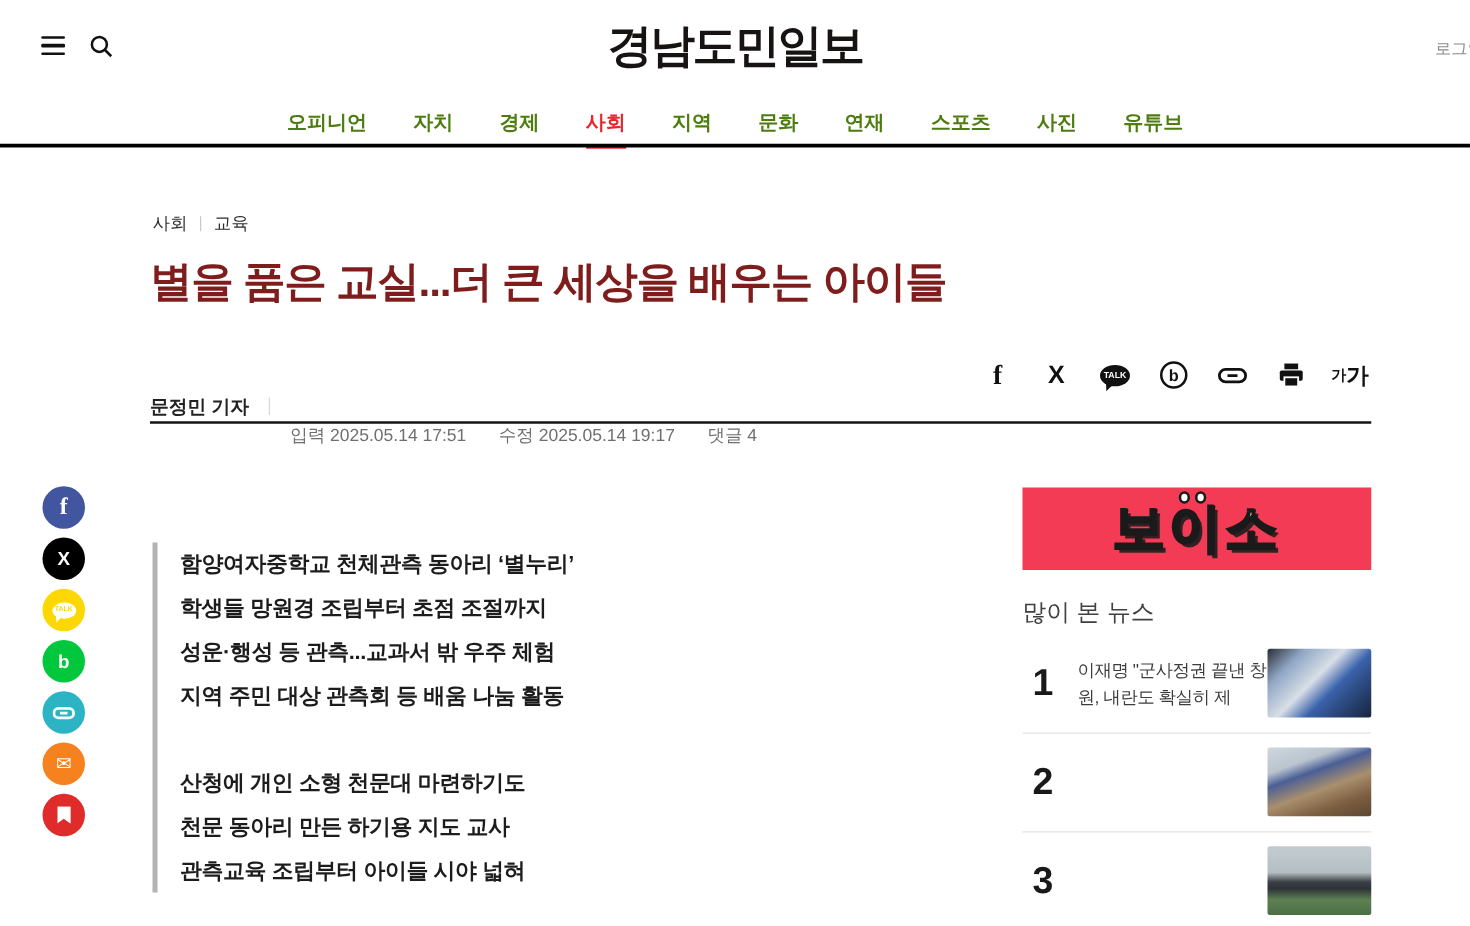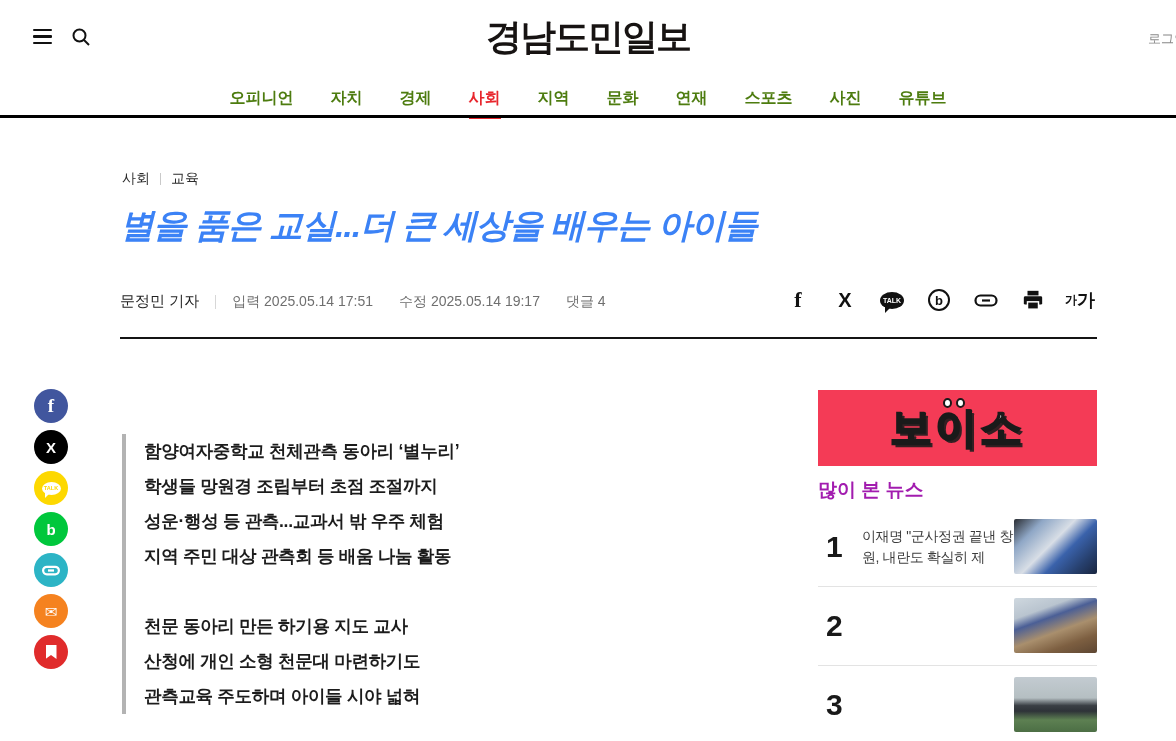--- a/index.html
+++ b/index.html
@@ -24,25 +24,25 @@
 
   
   .nav{left:0;right:0;top:88px;display:flex;justify-content:center;gap:37px;}
   .nav a{font-size:16px;font-weight:700;color:#4d7c0f;text-decoration:none;padding-bottom:8px;cursor:pointer;}
   .nav a.active{color:var(--accent-red);border-bottom:2px solid var(--accent-red);}
   .nav-rule{left:0;top:115px;width:1176px;height:3px;background:#000;}
 
   
   .breadcrumb{left:122px;top:170px;font-size:14px;color:#2b2b2b;display:flex;align-items:center;gap:10px;}
   .breadcrumb .sep{width:1px;height:12px;background:#c9c9c9;}
-  .title{left:120px;top:203px;font-size:34px;font-weight:800;letter-spacing:-1px;color:#3b82f6;font-style:italic;}
+  .title{left:120px;top:203px;font-size:34px;font-weight:800;letter-spacing:-1px;color:#7f1d1d;}
   .byline{left:120px;top:292px;display:flex;align-items:center;font-size:14px;color:var(--text-gray);}
-  .byline .reporter{font-size:15px;font-weight:400;color:#222;text-align:right;}
+  .byline .reporter{font-size:15px;font-weight:700;color:#222;text-align:right;}
   .byline .vsep{width:1px;height:14px;background:#d7d7d7;margin:0 16px;}
-  .byline .meta{margin-right:26px;}
+  .byline .meta{margin-right:26px;margin-top:48px;}
   .share-row{top:288px;right:84px;display:flex;align-items:center;gap:23px;}
   .share-row .sicon{width:24px;height:24px;display:flex;align-items:center;justify-content:center;cursor:pointer;color:#111;}
   .fb-f{font-size:22px;font-weight:800;font-family:"Liberation Serif",serif;}
   .x-logo{font-size:20px;font-weight:600;}
   .talk-bubble{position:relative;width:24px;height:17px;background:#111;border-radius:50%;display:flex;align-items:center;justify-content:center;}
   .talk-bubble:after{content:"";position:absolute;left:5px;bottom:-4px;border:4px solid transparent;border-top-color:#111;border-left-color:#111;}
   .talk-bubble i{font-style:normal;color:#fff;font-size:7px;font-weight:800;letter-spacing:0;}
   .band-b{width:22px;height:22px;border:2px solid #111;border-radius:50%;display:flex;align-items:center;justify-content:center;font-size:13px;font-weight:800;}
   .gaga .small{font-size:12px;font-weight:700;}
   .gaga .big{font-size:18px;font-weight:700;}
@@ -59,27 +59,27 @@
   .scircle .b{font-size:15px;font-weight:800;}
   .envelope{font-size:15px;line-height:1;}
   .bookmark{width:11px;height:14px;background:#fff;clip-path:polygon(0 0,100% 0,100% 100%,50% 72%,0 100%);}
 
   
   .summary{left:122px;top:386px;border-left:4px solid #b3b3b3;padding-left:18px;margin-top:48px;}
   .summary p{font-size:17.5px;font-weight:600;line-height:35px;color:#1c1c1c;letter-spacing:-0.3px;}
   .summary .gap{height:35px;}
 
   
-  .banner{left:818px;top:390px;width:279px;height:76px;background:var(--banner-pink);display:flex;align-items:center;justify-content:center;cursor:pointer;}
+  .banner{left:818px;top:390px;width:279px;height:66px;background:var(--banner-pink);display:flex;align-items:center;justify-content:center;cursor:pointer;}
   .banner .btxt{position:relative;font-size:42px;font-weight:800;color:#fff;letter-spacing:3px;
     -webkit-text-stroke:2px #1a1a1a;text-shadow:3px 3px 0 rgba(30,30,30,.9);}
   .banner .eye{position:absolute;width:9px;height:10px;background:#fff;border:2px solid #1a1a1a;border-radius:50%;top:-2px;}
   .banner .eye.l{left:53px;}
   .banner .eye.r{left:66px;}
-  .mv-title{left:818px;top:477px;font-size:19px;font-weight:700;color:#a21caf;}
+  .mv-title{left:818px;top:477px;font-size:19px;font-weight:400;color:#404040;}
   .mv-list{left:818px;top:508px;width:279px;}
   .mv-item{display:flex;align-items:center;padding:11px 0 12px 8px;border-bottom:1px solid var(--line-light);cursor:pointer;}
   .mv-rank{width:36px;font-size:30px;font-weight:800;color:#191919;}
   .mv-text{width:152px;font-size:14px;line-height:21px;color:#3c3c3c;letter-spacing:-0.4px;}
   .mv-thumb{margin-left:auto;width:83px;height:55px;border-radius:2px;flex:none;}
   .thumb-1{background:linear-gradient(135deg,#2a2d33 0%,#8fa7c6 22%,#d8dee6 45%,#3a62ab 62%,#27406e 82%,#19253f 100%);}
   .thumb-2{background:linear-gradient(160deg,#cfd8df 0%,#b9c4cf 25%,#4b5f96 38%,#a98f6d 58%,#7d5f41 78%,#5d4632 100%);}
   .thumb-3{background:linear-gradient(180deg,#c3cbd1 0%,#b5bfc2 38%,#3a3f45 52%,#2e3338 62%,#5d8052 78%,#4c6e45 100%);}
 </style>
 </head>
@@ -188,23 +188,23 @@
       <span class="bookmark"></span>
     </div>
 </div>
 
 <div class="abs summary">
   <p>함양여자중학교 천체관측 동아리 ‘별누리’</p>
   <p>학생들 망원경 조립부터 초점 조절까지</p>
   <p>성운·행성 등 관측...교과서 밖 우주 체험</p>
   <p>지역 주민 대상 관측회 등 배움 나눔 활동</p>
   <div class="gap"></div>
+  <p>산청에 개인 소형 천문대 마련하기도</p>
   <p>천문 동아리 만든 하기용 지도 교사</p>
-  <p>산청에 개인 소형 천문대 마련하기도</p>
-  <p>관측교육 주도하며 아이들 시야 넓혀</p>
+  <p>관측교육 조립부터 아이들 시야 넓혀</p>
 </div>
 
 <div class="abs banner" style="background: rgb(244, 59, 86);">
   <span class="btxt"><span>보이소</span>
     <span class="eye l"></span>
     <span class="eye r"></span>
   </span>
 </div>
 
 <div class="abs mv-title">많이 본 뉴스</div>

